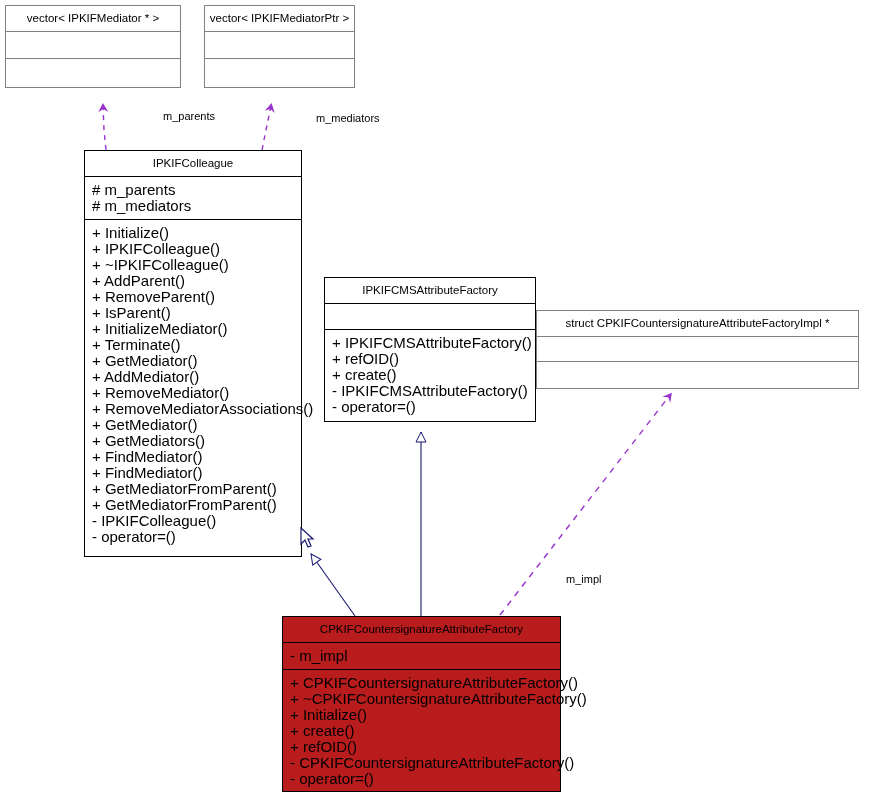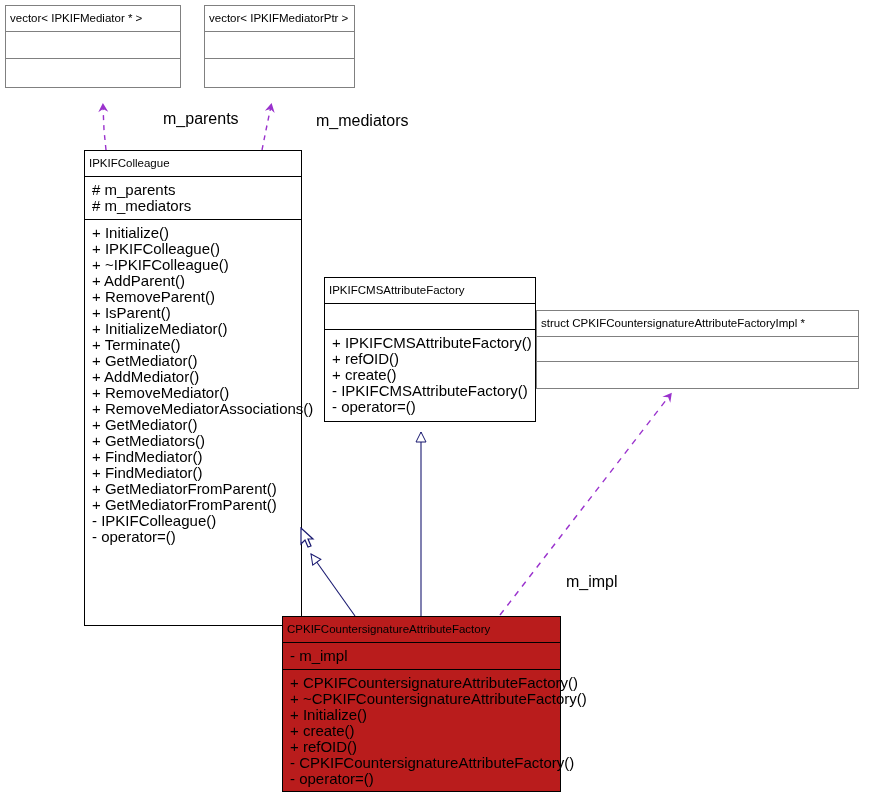--- a/index.html
+++ b/index.html
@@ -23,21 +23,21 @@
     z-index: 5;
   }
   .uml-box.gray-border {
     border: 1px solid #808080;
   }
   .uml-box.filled {
     background: #b91c1c;
   }
   .box-title {
     box-sizing: border-box;
-    text-align: left;
+    text-align: center;
     font-size: 11.5px;
     color: #000000;
     line-height: 1.1;
     padding: 6px 4px 6px 4px;
     white-space: nowrap;
   }
   .divider {
     height: 1px;
     background: #000000;
     width: 100%;
@@ -53,21 +53,21 @@
     font-size: 15px;
     color: #000000;
     line-height: 16px;
     white-space: nowrap;
   }
   .empty-section {
     box-sizing: border-box;
   }
   .edge-label {
     position: absolute;
-    font-size: 16px;
+    font-size: 11px;
     color: #000000;
     white-space: nowrap;
     z-index: 6;
     padding-left: 48px;
   }
   svg.edges {
     position: absolute;
     left: 0;
     top: 0;
     width: 872px;
@@ -122,21 +122,21 @@
   </div>
 
   <div class="uml-box gray-border" style="left:204px; top:5px; width:151px; height:83px;">
     <div class="box-title">vector&lt; IPKIFMediatorPtr &gt;</div>
     <div class="divider gray"></div>
     <div class="empty-section" style="height:26px;"></div>
     <div class="divider gray"></div>
     <div class="empty-section" style="height:27px;"></div>
   </div>
 
-  <div class="uml-box" style="left:84px; top:150px; width:218px; height:476px;">
+  <div class="uml-box" style="left:84px; top:150px; width:218px; height:407px;">
     <div class="box-title">IPKIFColleague</div>
     <div class="divider"></div>
     <div class="box-section">
       <div class="row"># m_parents</div>
       <div class="row"># m_mediators</div>
     </div>
     <div class="divider"></div>
     <div class="box-section">
       <div class="row">+ Initialize()</div>
       <div class="row">+ IPKIFColleague()</div>

